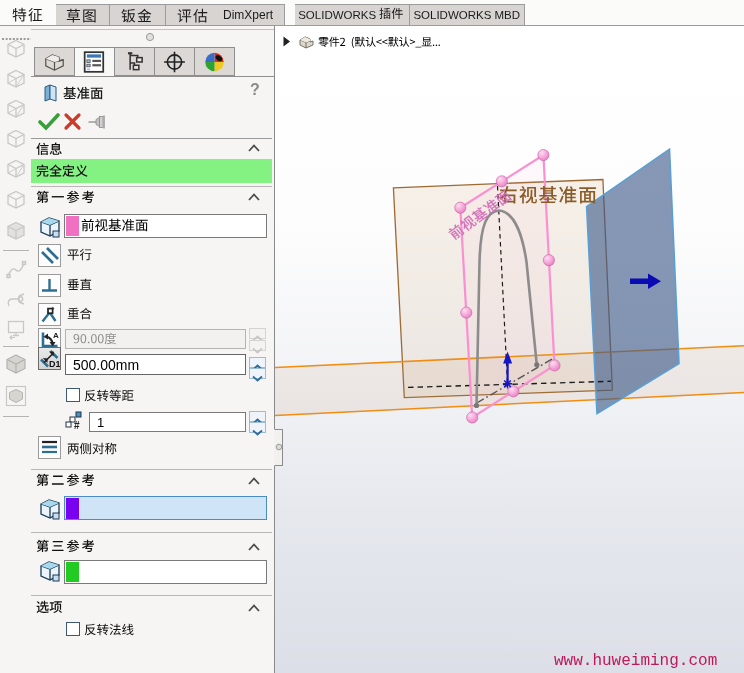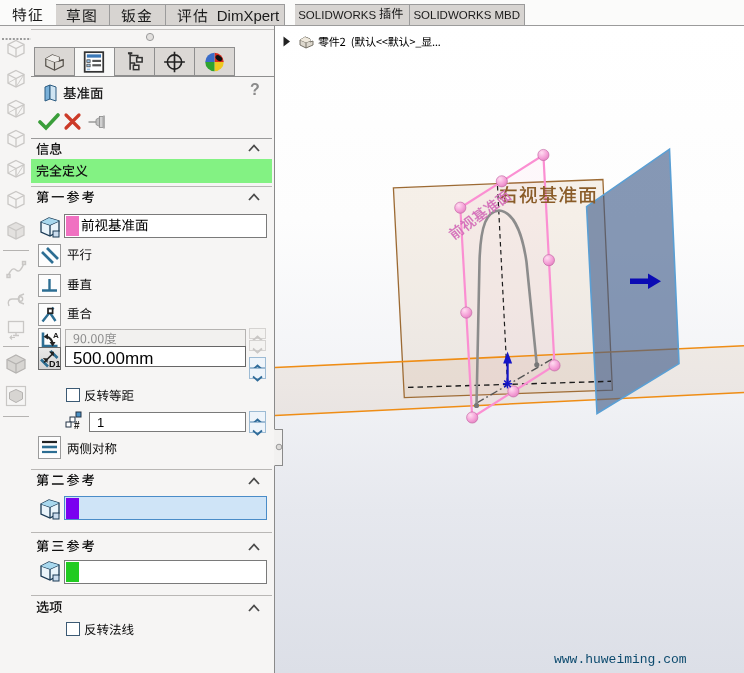--- a/index.html
+++ b/index.html
@@ -109,21 +109,21 @@
         <use href="#g4" xlink:href="#g4" transform="translate(0.0,13.3) scale(0.01480,-0.01480)"></use>
         <use href="#g5" xlink:href="#g5" transform="translate(16.0,13.3) scale(0.01480,-0.01480)"></use>
       </svg></div>
   </div>
 <div class="tab" style="left:166px;width:56px;border-left:none;">
     <div style="margin:3px auto 0;width:33px"><svg width="33" height="18" viewBox="0 0 33 18" fill="#1b1b1b">
         <use href="#g6" xlink:href="#g6" transform="translate(0.0,13.3) scale(0.01480,-0.01480)"></use>
         <use href="#g7" xlink:href="#g7" transform="translate(16.0,13.3) scale(0.01480,-0.01480)"></use>
       </svg></div>
   </div>
-<div class="tab" style="left:212px;width:73px;border-left:none;line-height:21px;font-size:15px">DimXpert</div>
+<div class="tab" style="left:212px;width:73px;border-left:none;line-height:21px;font-size:12px">DimXpert</div>
 <div class="tab" style="left:295px;width:114.5px;border-left:none;line-height:21px;font-size:11.5px">SOLIDWORKS <span style="display:inline-block;vertical-align:-3px"><svg width="26" height="15" viewBox="0 0 26 15" fill="#1b1b1b">
         <use href="#g8" xlink:href="#g8" transform="translate(0.0,11.0) scale(0.01220,-0.01220)"></use>
         <use href="#g9" xlink:href="#g9" transform="translate(12.2,11.0) scale(0.01220,-0.01220)"></use>
       </svg></span></div>
 <div class="tab" style="left:409.5px;width:115.5px;border-left:none;line-height:21px;font-size:11.5px">SOLIDWORKS MBD</div>
 <div class="abs" style="left:0;top:26px;width:31px;height:647px;background:#f6f5f4"></div>
 <div style="position:absolute;left:2px;top:26.5px;"><svg width="34" height="3" fill="#9a9a9a">
       <rect x="0" y="0" width="2" height="2"></rect>
       <rect x="3.6" y="0" width="2" height="2"></rect>
       <rect x="7.2" y="0" width="2" height="2"></rect>
@@ -345,21 +345,21 @@
 <div class="spin" style="top:339.5px;background:#f4f3f1;border-color:#d5d3d1;"><svg width="15" height="9" viewBox="0 0 15 9">
       <path d="M3 2.5 L7.5 6.5 L12 2.5" fill="none" stroke="#c9c7c5" stroke-width="1.8"></path>
     </svg></div>
 <div class="ibtn" style="top:347px;background:linear-gradient(180deg,#e9e9e9,#d4d4d4);border-color:#6a6a6a"><svg width="21" height="21" viewBox="0 0 21 21">
       <path d="M11.5 3 L18.5 10 M2 11.5 L9 18.5" stroke="#2d6e93" stroke-width="2.6"></path>
       <path d="M5 14.5 L13.5 6" stroke="#222" stroke-width="1.6"></path>
       <path d="M10 3.5 L15 3.8 L14.6 8.6 Z" fill="#222"></path>
       <path d="M3.8 10 L8.8 10.4 L8.4 15 Z" fill="#222"></path>
       <text x="10" y="19" font-size="9" font-weight="bold" fill="#111" font-family="Liberation Sans">D1</text>
     </svg></div>
-<div class="fld" style="top:346px;font-size:17px">500.00mm</div>
+<div class="fld" style="top:354px;font-size:14px">500.00mm</div>
 <div class="spin" style="top:356.5px;"><svg width="15" height="9" viewBox="0 0 15 9">
       <path d="M3 6.5 L7.5 2.5 L12 6.5" fill="none" stroke="#2f6b99" stroke-width="1.8"></path>
     </svg></div>
 <div class="spin" style="top:368px;"><svg width="15" height="9" viewBox="0 0 15 9">
       <path d="M3 2.5 L7.5 6.5 L12 2.5" fill="none" stroke="#2f6b99" stroke-width="1.8"></path>
     </svg></div>
 <div class="cb" style="top:387.5px"></div>
 <div style="position:absolute;left:84px;top:388.5px;"><svg width="51" height="15" viewBox="0 0 51 15" fill="#111">
       <use href="#g38" xlink:href="#g38" transform="translate(0.0,11.2) scale(0.01250,-0.01250)"></use>
       <use href="#g39" xlink:href="#g39" transform="translate(12.5,11.2) scale(0.01250,-0.01250)"></use>
@@ -516,16 +516,16 @@
       <use href="#g60" xlink:href="#g60" transform="translate(63.8,9.9) scale(0.01100,-0.01100)"></use>
       <use href="#g58" xlink:href="#g58" transform="translate(69.8,9.9) scale(0.01100,-0.01100)"></use>
       <use href="#g59" xlink:href="#g59" transform="translate(80.6,9.9) scale(0.01100,-0.01100)"></use>
       <use href="#g61" xlink:href="#g61" transform="translate(91.4,9.9) scale(0.01100,-0.01100)"></use>
       <use href="#g62" xlink:href="#g62" transform="translate(97.3,9.9) scale(0.01100,-0.01100)"></use>
       <use href="#g63" xlink:href="#g63" transform="translate(103.2,9.9) scale(0.01100,-0.01100)"></use>
       <use href="#g36" xlink:href="#g36" transform="translate(114.0,9.9) scale(0.01100,-0.01100)"></use>
       <use href="#g36" xlink:href="#g36" transform="translate(116.9,9.9) scale(0.01100,-0.01100)"></use>
       <use href="#g36" xlink:href="#g36" transform="translate(119.7,9.9) scale(0.01100,-0.01100)"></use>
     </svg></div>
-<div class="abs" style="left:554px;top:652px;font-family:'Liberation Mono',monospace;font-size:13px;color:#0c4a6e;white-space:nowrap">www.huweiming.com</div>
+<div class="abs" style="left:554px;top:652px;font-family:'Liberation Mono',monospace;font-size:16px;color:#be185d;white-space:nowrap">www.huweiming.com</div>
 <div class="abs" style="left:274px;top:429px;width:9px;height:37px;background:#f2f1f0;border:1px solid #8a8a8a;border-left:1px solid #f2f1f0"></div>
 <svg class="abs" style="left:275px;top:443px" width="8" height="8">
     <circle cx="4" cy="4" r="2.8" fill="#dddbd9" stroke="#9a9a9a"></circle>
   </svg>
 </body></html>

